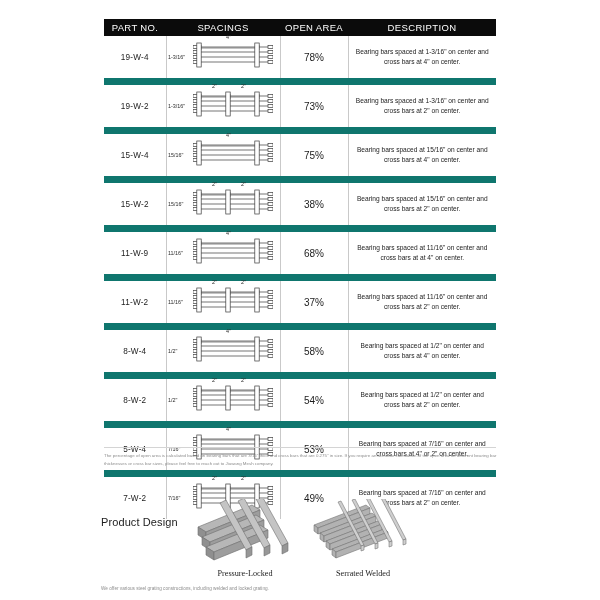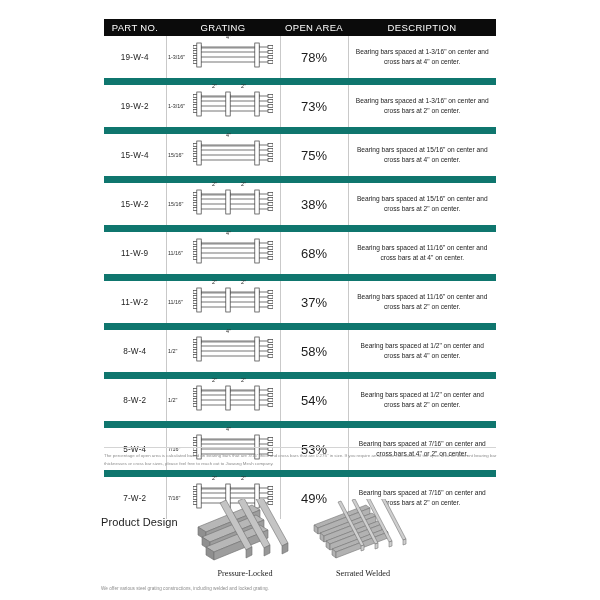--- a/index.html
+++ b/index.html
@@ -67,21 +67,21 @@
   .col-space  { width: 114px; }
   .col-open   { width: 68px; }
   .col-desc   { width: 148px; }
 
   .part-no {
     font-size: 8.2px;
     color: #1c1c1c;
     letter-spacing: .2px;
   }
   .open-area {
-    font-size: 13px;
+    font-size: 10px;
     color: #1c1c1c;
   }
   .desc {
     font-size: 6.6px;
     line-height: 1.5;
     color: #1c1c1c;
     padding: 0 5px;
     text-align: center;
   }
   
@@ -195,21 +195,21 @@
   <table class="grating-table">
     <colgroup>
       <col class="col-part">
         <col class="col-space">
         <col class="col-open">
         <col class="col-desc">
     </colgroup>
     <thead>
       <tr>
         <th>PART NO.</th>
-        <th>GRATING</th>
+        <th>SPACINGS</th>
         <th>OPEN AREA</th>
         <th>DESCRIPTION</th>
       </tr>
     </thead>
     <tbody id="table-body">
         <tr>
           <td>
             <div class="part-no">19-W-4</div>
           </td>
           <td class="spacing-cell">

